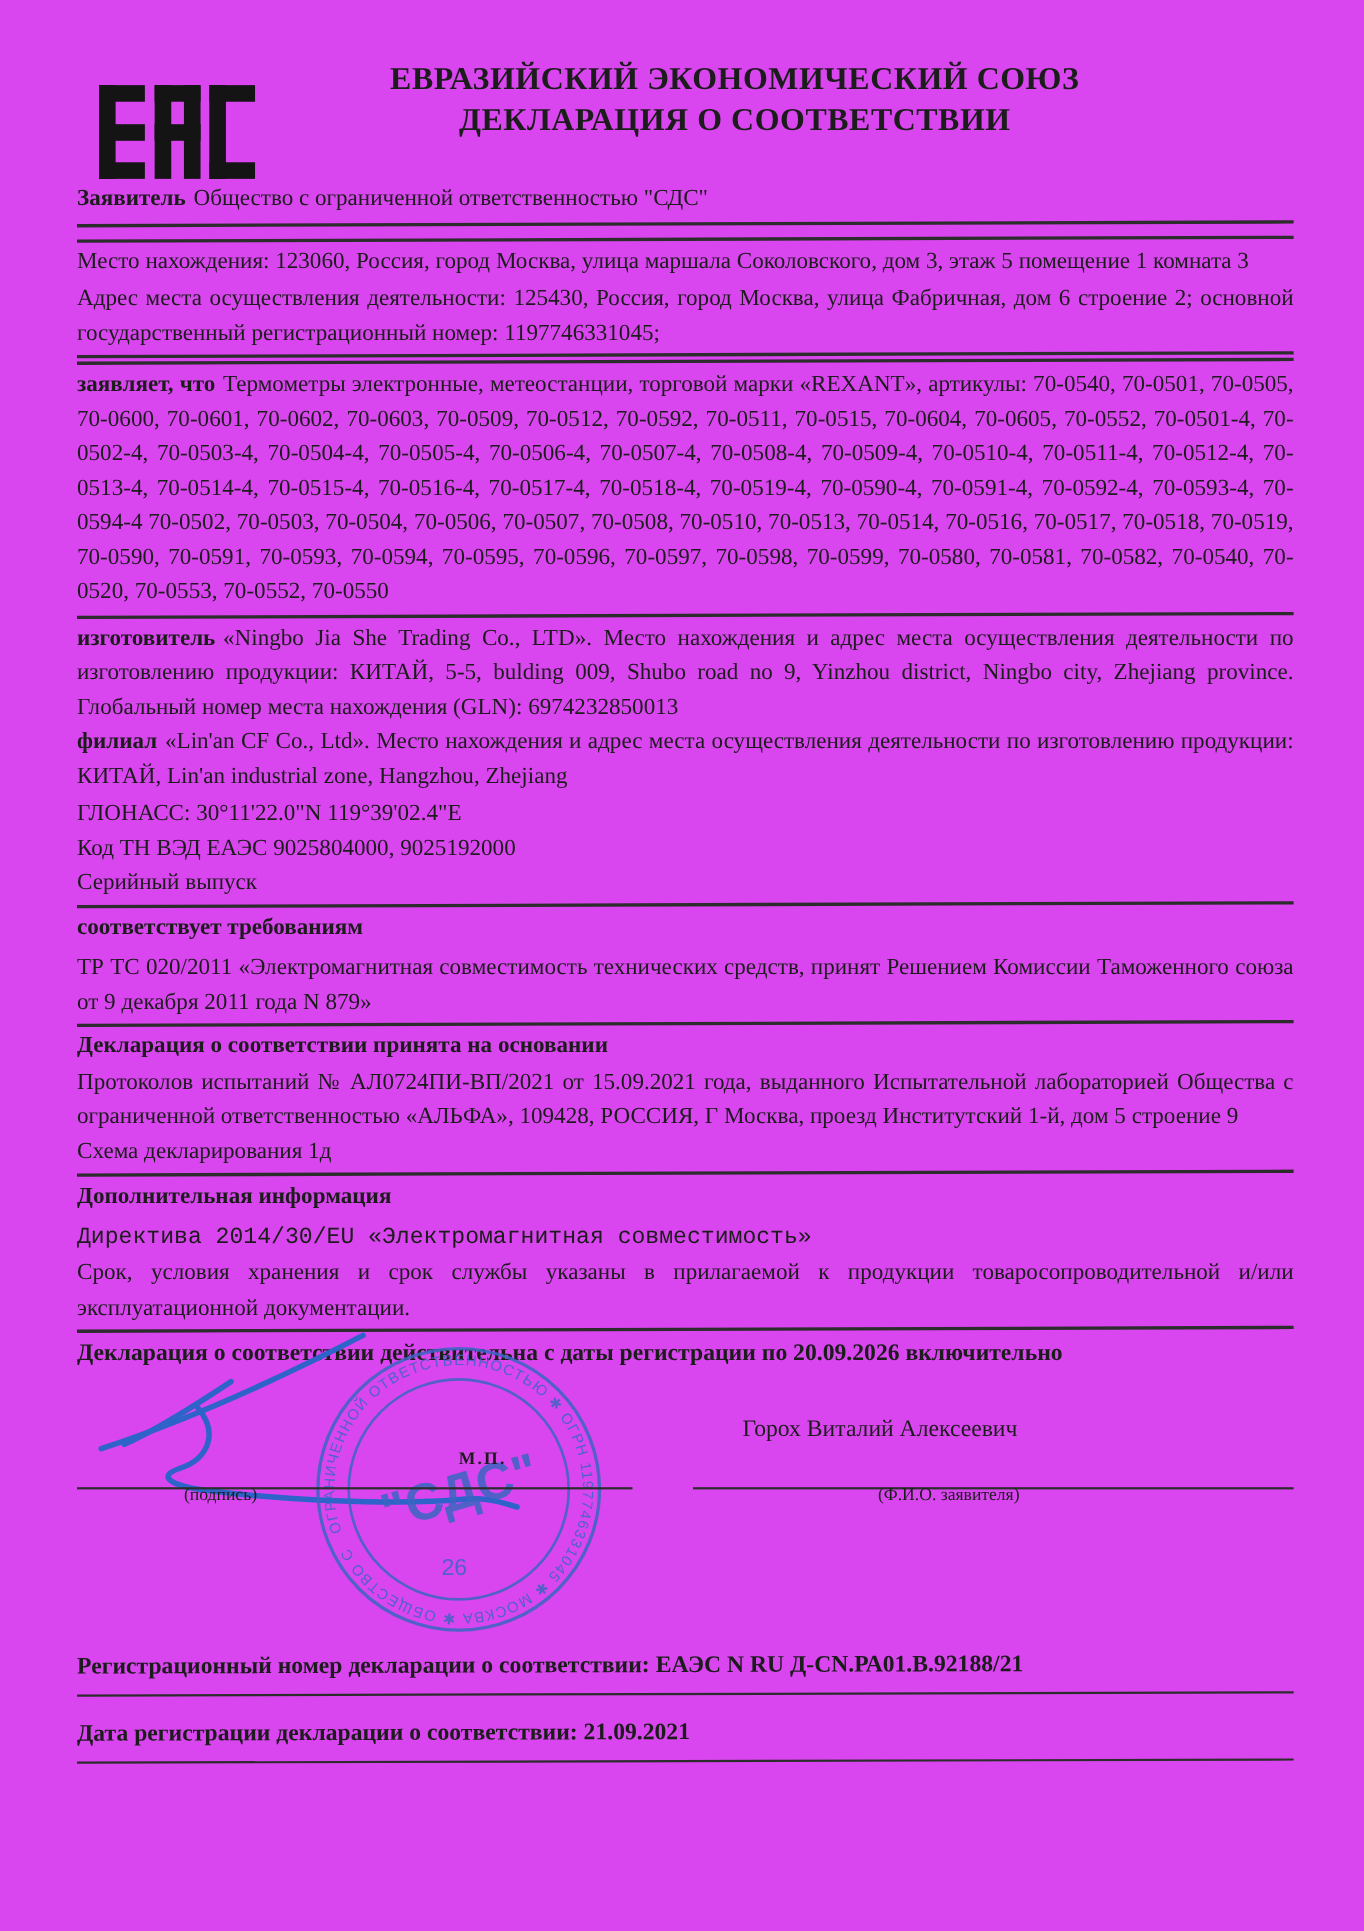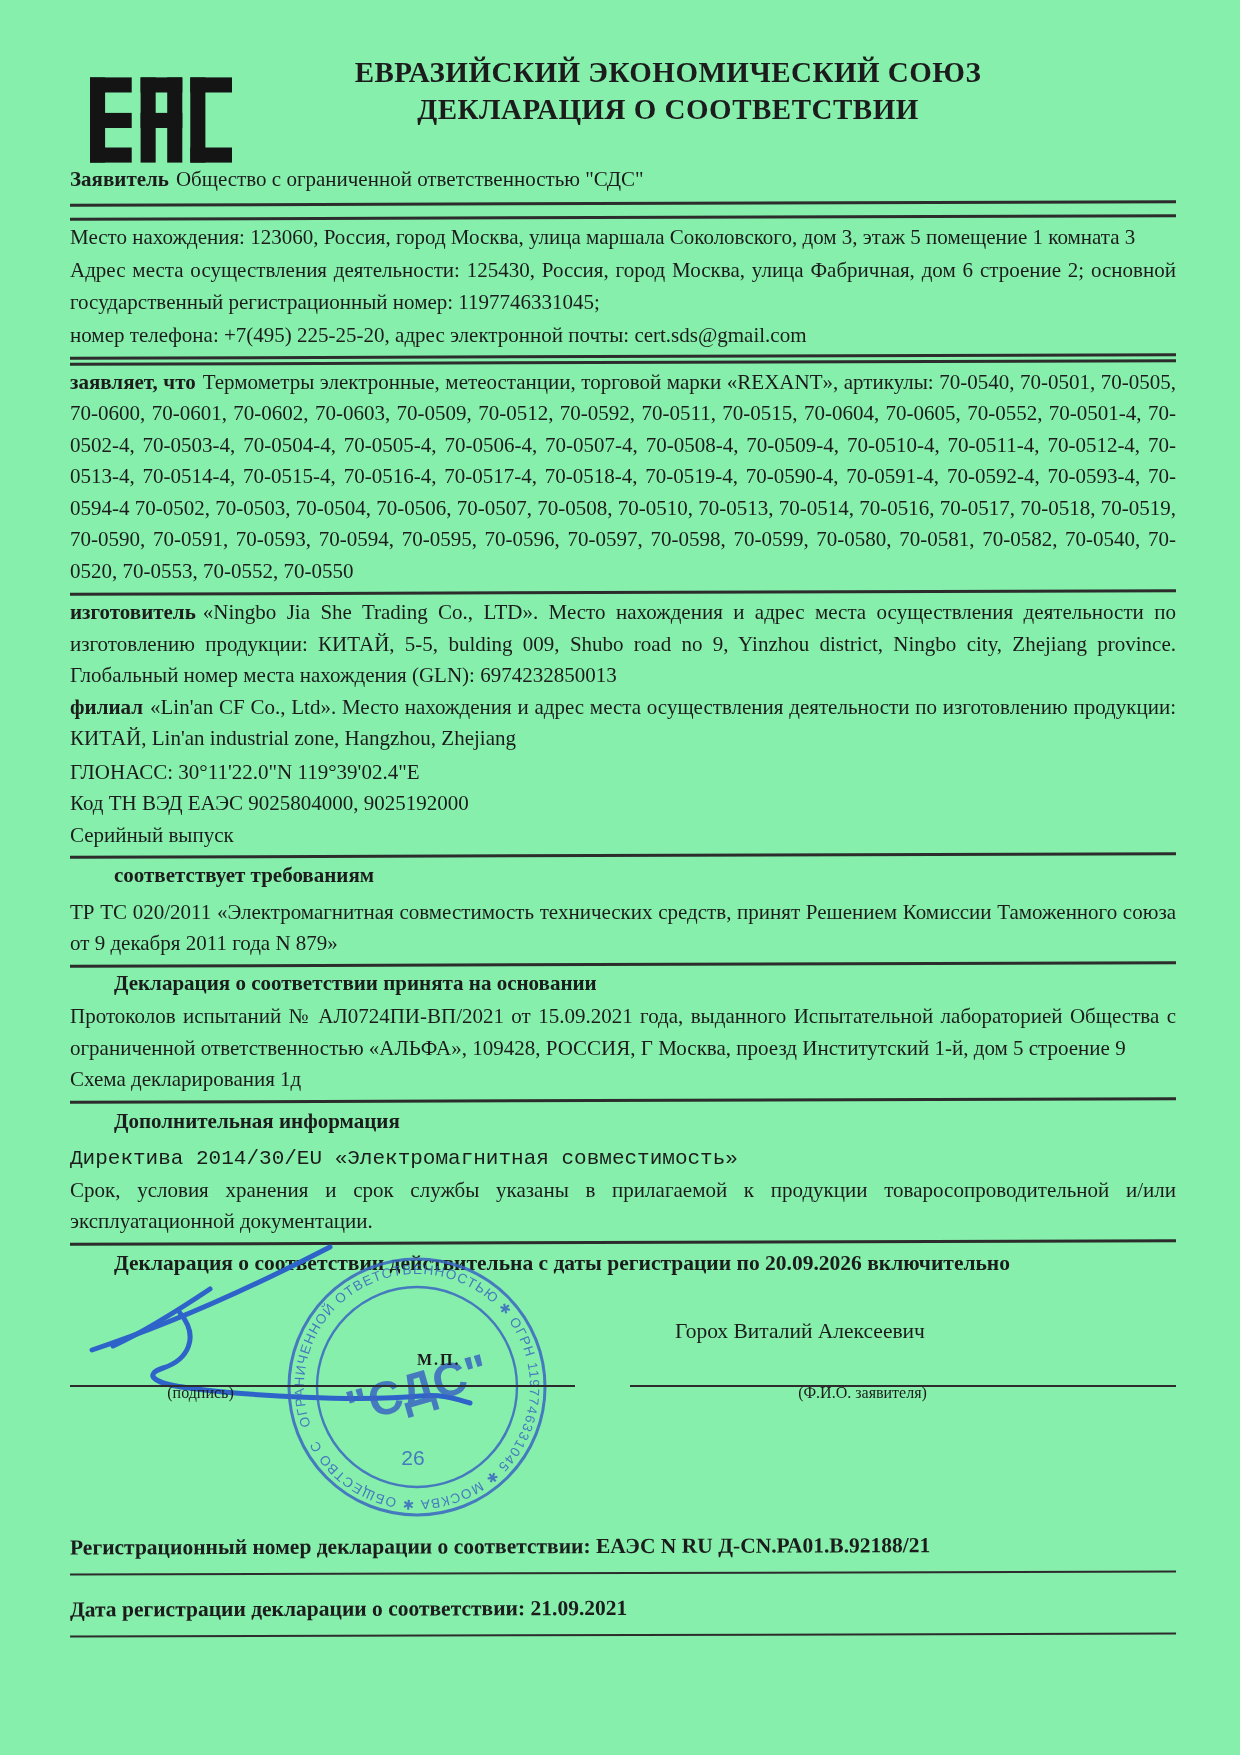--- a/index.html
+++ b/index.html
@@ -1,23 +1,23 @@
 <!DOCTYPE html>
 <html><head>
 <meta charset="utf-8">
 <style>
   html,body { margin:0; padding:0; background:#e9e9e9; }
   .page {
-    width:1240px; height:1755px; background:#86efac; position:relative;
+    width:1240px; height:1755px; background:#d946ef; position:relative;
     box-sizing:border-box; padding:46px 64px 24px 70px; overflow:hidden;
     font-family:"Liberation Serif","DejaVu Serif",serif; color:#1c1c1c;
   }
   p { margin:0; font-size:21px; line-height:31.5px; }
   .just { text-align:justify; }
-  .b { font-weight:bold;margin-left:44px; }
+  .b { font-weight:bold; }
   .lbl { font-weight:bold; margin-right:7px; }
   .rule { height:0; border-top:3px solid #2c2c2c; transform:rotate(-0.18deg); }
   .header { position:relative; height:116px; }
   .logo { position:absolute; left:20px; top:26px; }
   .titles { text-align:center; margin-left:150px; margin-right:60px; padding-top:8px;
             font-weight:bold; font-size:29px; line-height:37px; letter-spacing:0.5px; }
   .sig-area { position:relative; height:242px; margin-top:10px; overflow:visible; }
   .stamp { position:absolute; left:213px; top:-36px; opacity:0.85; }
   .stamp text { font-family:"Liberation Sans","DejaVu Sans",sans-serif; }
   .signature { position:absolute; left:-12px; top:-72px; }
@@ -60,21 +60,20 @@
   </div>
 
   <p style="margin-top:2px;">
     <span class="lbl">Заявитель</span><span>Общество с ограниченной ответственностью "СДС"</span>
   </p>
   <div class="rule" style="margin-top:6px;"></div>
   <div class="rule" style="margin-top:11px;"></div>
 
   <p class="just" style="margin-top:3px;">Место нахождения: 123060, Россия, город Москва, улица маршала Соколовского, дом 3, этаж 5 помещение 1 комната 3</p>
   <p class="just" style="margin-top:2px;">Адрес места осуществления деятельности: 125430, Россия, город Москва, улица Фабричная, дом 6 строение 2; основной государственный регистрационный номер: 1197746331045;</p>
-  <p style="margin-top:2px;">номер телефона: +7(495) 225-25-20, адрес электронной почты: cert.sds@gmail.com</p>
   <div class="rule" style="margin-top:3px;"></div>
 
   <div class="rule" style="margin-top:3px;"></div>
 
   <p class="just" style="margin-top:3px;">
     <span class="lbl">заявляет, что</span><span>Термометры электронные, метеостанции, торговой марки «REXANT», артикулы:</span>
     <span>70-0540, 70-0501, 70-0505, 70-0600, 70-0601, 70-0602, 70-0603, 70-0509, 70-0512, 70-0592, 70-0511, 70-0515, 70-0604, 70-0605, 70-0552, 70-0501-4, 70-0502-4, 70-0503-4, 70-0504-4, 70-0505-4, 70-0506-4, 70-0507-4, 70-0508-4, 70-0509-4, 70-0510-4, 70-0511-4, 70-0512-4, 70-0513-4, 70-0514-4, 70-0515-4, 70-0516-4, 70-0517-4, 70-0518-4, 70-0519-4, 70-0590-4, 70-0591-4, 70-0592-4, 70-0593-4, 70-0594-4 70-0502, 70-0503, 70-0504, 70-0506, 70-0507, 70-0508, 70-0510, 70-0513, 70-0514, 70-0516, 70-0517, 70-0518, 70-0519, 70-0590, 70-0591, 70-0593, 70-0594, 70-0595, 70-0596, 70-0597, 70-0598, 70-0599, 70-0580, 70-0581, 70-0582, 70-0540, 70-0520, 70-0553, 70-0552, 70-0550</span>
   </p>
   <div class="rule" style="margin-top:4px;"></div>
 

